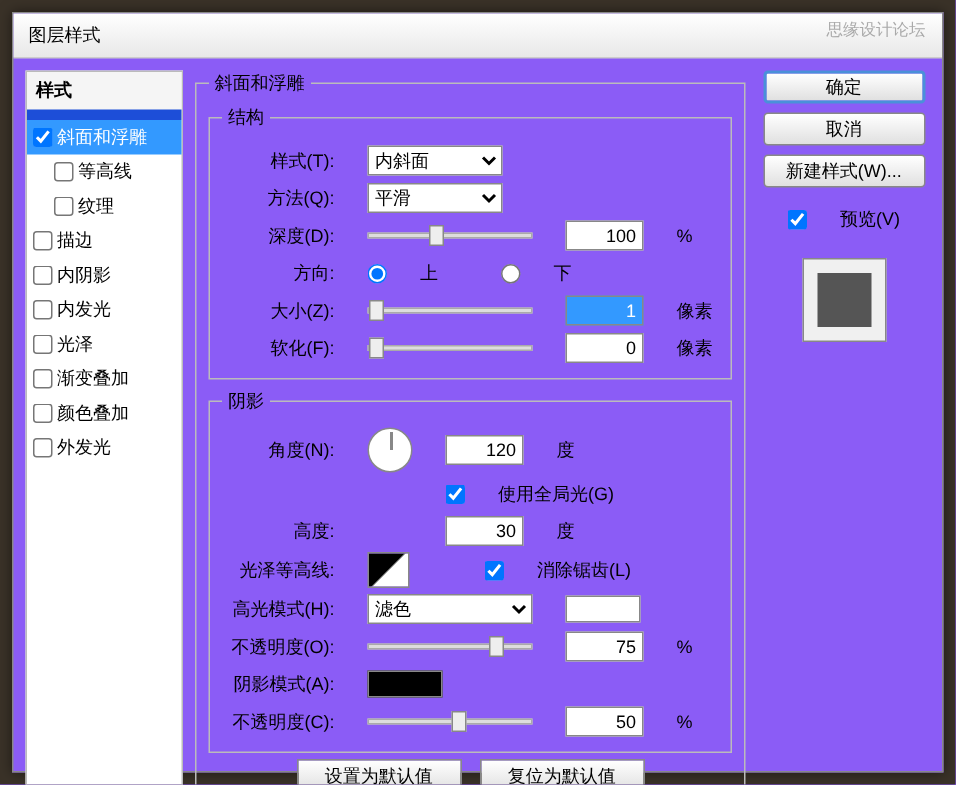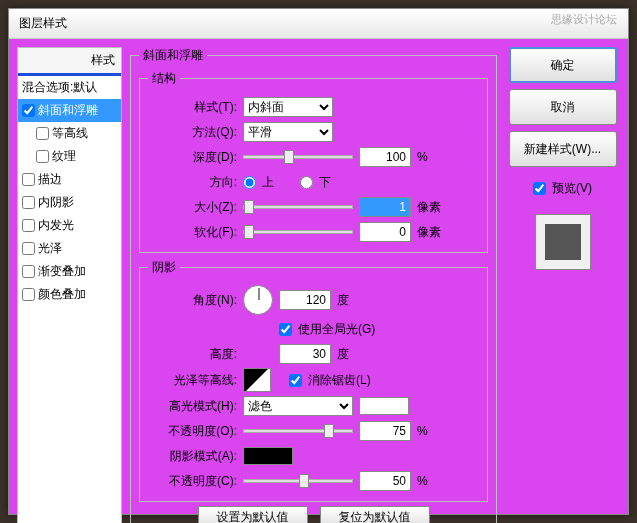--- a/index.html
+++ b/index.html
@@ -1,59 +1,56 @@
 <!DOCTYPE html>
 <html><head>
 <meta charset="utf-8">
 <style>
 * { box-sizing: border-box; margin: 0; padding: 0; font-family: "Microsoft YaHei", SimSun, sans-serif; font-size: 12px; }
 body { background: #3a3228; padding: 8px; }
-.window { background: #d946ef; border: 1px solid #888; box-shadow: 0 0 8px rgba(0,0,0,0.5); width: 621px; height: 507px; }
+.window { background: #8b5cf6; border: 1px solid #888; box-shadow: 0 0 8px rgba(0,0,0,0.5); width: 621px; height: 507px; }
 .titlebar { background: linear-gradient(#fff, #e8e8e8); border-bottom: 1px solid #ccc; padding: 6px 10px; font-weight: normal; }
 .content { display: flex; padding: 8px; gap: 8px; }
 .sidebar { width: 105px; border: 1px solid #bbb; background: #fff; }
-.sidebar-header { background: #f5f5f5; border-bottom: 3px solid #1d4ed8; padding: 4px 6px; text-align: right; }
+.sidebar-header { background: #f5f5f5; border-bottom: 7px solid #1d4ed8; padding: 4px 6px; text-align: left; font-weight: bold; }
 .sidebar-item { padding: 3px 4px; display: flex; align-items: center; gap: 3px; cursor: pointer; }
 .sidebar-item.selected { background: #3399ff; color: #fff; }
 .sidebar-item.sub { padding-left: 18px; }
 .sidebar-item input[type=checkbox] { margin: 0; }
 .main { flex: 1; display: flex; flex-direction: column; gap: 6px; }
 fieldset { border: 1px solid #bbb; padding: 6px 8px; }
 legend { padding: 0 4px; }
-.row { display: flex; align-items: center; margin: 3px 14px; gap: 6px; min-height: 22px; }
+.row { display: flex; align-items: center; margin: 3px 0; gap: 22px; min-height: 22px; }
 .row label.fl { width: 75px; text-align: right; }
 select { width: 90px; height: 20px; border: 1px solid #888; background: #fff; }
 .slider { width: 110px; height: 4px; background: #ddd; border: 1px solid #aaa; position: relative; }
 .slider .thumb { position: absolute; width: 10px; height: 14px; background: #eee; border: 1px solid #888; top: -6px; }
 input.num { width: 52px; height: 20px; border: 1px solid #888; text-align: right; padding-right: 4px; background: #fff; }
 input.num.sel { background: #3399ff; color: #fff; }
 .rightpanel { width: 115px; display: flex; flex-direction: column; gap: 6px; align-items: center; }
-button.btn { width: 108px; height: 36px; border: 1px solid #888; background: linear-gradient(#fff,#e0e0e0); border-radius: 3px; cursor: pointer; }
+button.btn { width: 108px; height: 22px; border: 1px solid #888; background: linear-gradient(#fff,#e0e0e0); border-radius: 3px; cursor: pointer; }
 button.btn.primary { border: 2px solid #4a90d9; }
 .swatch-preview { width: 56px; height: 56px; border: 1px solid #888; background: #f0f0f0; display: flex; align-items: center; justify-content: center; margin-top: 6px; }
 .swatch-preview .inner { width: 36px; height: 36px; background: #555; }
 .contour { width: 28px; height: 24px; border: 1px solid #888; background: linear-gradient(135deg,#000 0%, #000 48%, #fff 52%, #fff 100%); display: inline-block; }
 .color-swatch { width: 50px; height: 18px; border: 1px solid #888; display: inline-block; }
 .angle-dial { width: 30px; height: 30px; border: 1px solid #888; border-radius: 50%; position: relative; background:#fff; }
 .angle-dial::after { content:''; position:absolute; width:2px; height:12px; background:#888; left:50%; top:2px; transform-origin: bottom; }
 .bottom-buttons { display: flex; gap: 12px; justify-content: center; margin-top: 4px; }
 .bottom-buttons button { width: 110px; height: 22px; border: 1px solid #888; background: linear-gradient(#fff,#e0e0e0); cursor:pointer; }
 .watermark { position: absolute; top: 12px; right: 20px; color: #aaa; font-size: 11px; text-align: right; }
 </style>
 </head>
 <body>
 
 <div class="window">
   <div class="titlebar">图层样式</div>
   <div class="content">
     <div class="sidebar">
       <div class="sidebar-header">样式</div>
-      <div class="sidebar-item">
-          <span>混合选项:默认</span>
-        </div>
       <div id="sidebar-list">
           <div class="sidebar-item selected">
             <input type="checkbox" checked="" style="">
             <span>斜面和浮雕</span>
           </div>
           <div class="sidebar-item sub">
             <input type="checkbox" style="">
             <span>等高线</span>
           </div>
           <div class="sidebar-item sub">
@@ -76,20 +73,24 @@
             <input type="checkbox" style="">
             <span>光泽</span>
           </div>
           <div class="sidebar-item">
             <input type="checkbox" style="">
             <span>渐变叠加</span>
           </div>
           <div class="sidebar-item">
             <input type="checkbox" style="">
             <span>颜色叠加</span>
+          </div>
+          <div class="sidebar-item">
+            <input type="checkbox" style="">
+            <span>外发光</span>
           </div>
         </div>
     </div>
 
     <div class="main">
       <fieldset>
         <legend>斜面和浮雕</legend>
         <fieldset>
           <legend>结构</legend>
           <div class="row">

